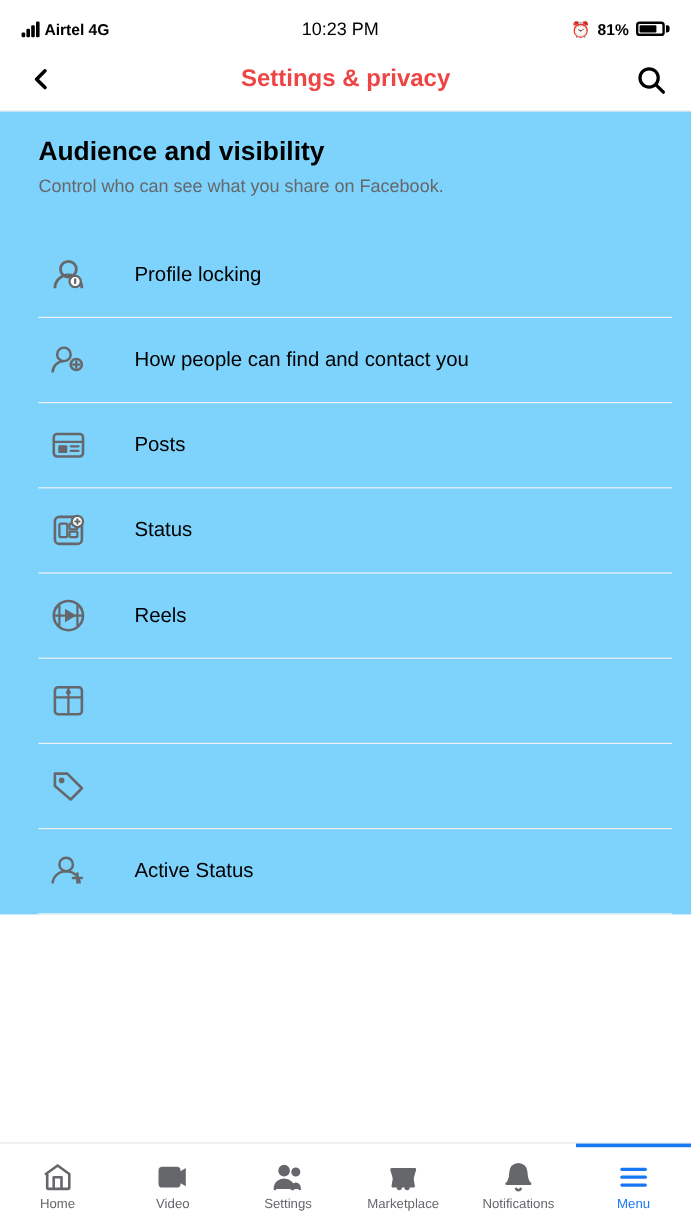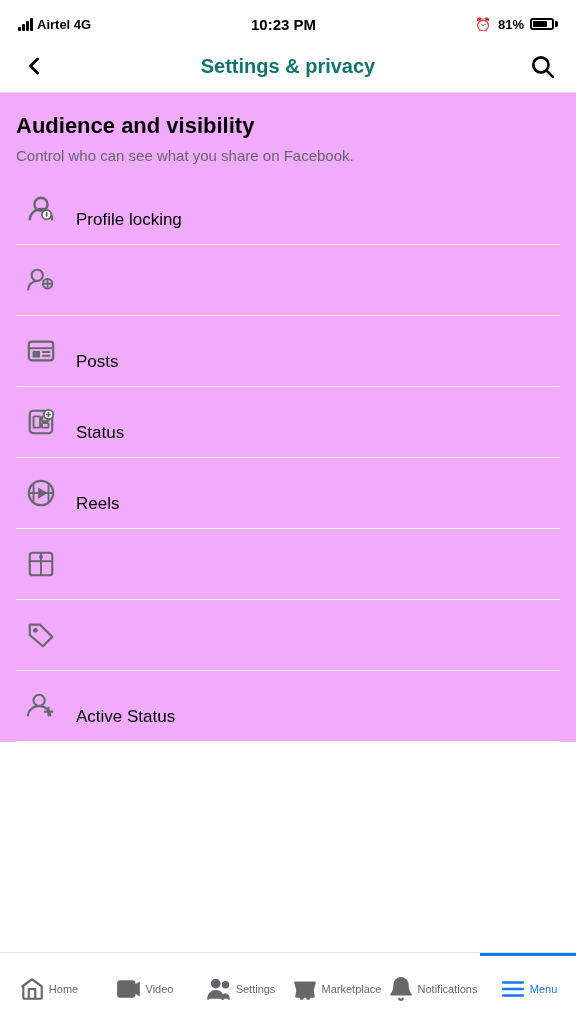--- a/index.html
+++ b/index.html
@@ -34,21 +34,21 @@
       gap: 1px;
       height: 14px;
     }
     .signal-bar {
       background: #000;
       width: 3px;
       border-radius: 1px;
     }
     .status-center {
       font-size: 15px;
-      font-weight: 700;
+      font-weight: 400;
     }
     .status-right {
       display: flex;
       align-items: center;
       gap: 6px;
       font-size: 13px;
       font-weight: 600;
     }
     .battery-icon {
       display: flex;
@@ -92,61 +92,62 @@
       color: #000;
       cursor: pointer;
       width: 36px;
       display: flex;
       align-items: center;
       justify-content: center;
     }
     .header-title {
       font-size: 20px;
       font-weight: 700;
-      color: #0f766e;
+      color: #ef4444;
     }
     .header-search {
       font-size: 24px;
       color: #000;
       cursor: pointer;
       width: 36px;
       display: flex;
       align-items: center;
       justify-content: center;
     }
 
     
     .content {
-      padding: 20px 16px 0 16px;
-      background: #f0abfc;
+      padding: 20px 16px 0 32px;
+      background: #7dd3fc;
     }
     .section-title {
       font-size: 22px;
       font-weight: 800;
       color: #000;
       margin-bottom: 6px;
     }
     .section-subtitle {
       font-size: 15px;
       color: #65676b;
-      margin-bottom: 8px;
+      margin-bottom: 28px;
       line-height: 1.4;
     }
 
     
     .menu-list {
       list-style: none;
     }
     .menu-item {
       display: flex;
-      align-items: flex-end;
+      align-items: center;
       padding: 14px 4px;
       border-bottom: 1px solid #f0f2f5;
       cursor: pointer;
       position: relative;
+      gap: 20px;
     }
     .menu-item.highlighted {
       border: 2.5px solid #e0393e;
       border-radius: 4px;
       margin: 0 -4px;
       padding: 14px 8px;
       background: #fff;
     }
     .menu-icon {
       width: 42px;
@@ -175,21 +176,21 @@
       width: 576px;
       height: 72px;
       background: #fff;
       border-top: 1px solid #e4e6ea;
       display: flex;
       align-items: center;
       justify-content: space-around;
     }
     .nav-item {
       display: flex;
-      flex-direction: row;
+      flex-direction: column;
       align-items: center;
       justify-content: center;
       flex: 1;
       height: 100%;
       cursor: pointer;
       gap: 3px;
     }
     .nav-icon {
       width: 28px;
       height: 28px;
@@ -295,20 +296,21 @@
     <li class="menu-item">
       <div class="menu-icon">
         <svg viewBox="0 0 32 32" xmlns="http://www.w3.org/2000/svg">
           <circle cx="12" cy="11" r="6" fill="none" stroke="#65676b" stroke-width="2.2"></circle>
           <path d="M2 27c0-5.523 4.477-10 10-10" fill="none" stroke="#65676b" stroke-width="2.2"></path>
           <circle cx="23" cy="20" r="5" fill="none" stroke="#65676b" stroke-width="2.2"></circle>
           <line x1="23" y1="17" x2="23" y2="23" stroke="#65676b" stroke-width="2" stroke-linecap="round"></line>
           <line x1="20" y1="20" x2="26" y2="20" stroke="#65676b" stroke-width="2" stroke-linecap="round"></line>
         </svg>
       </div>
+      <span class="menu-label">How people can find and contact you</span>
     </li>
 
     <li class="menu-item">
       <div class="menu-icon">
         <svg viewBox="0 0 32 32" xmlns="http://www.w3.org/2000/svg">
           <rect x="3" y="6" width="26" height="20" rx="3" fill="none" stroke="#65676b" stroke-width="2.3"></rect>
           <line x1="3" y1="13" x2="29" y2="13" stroke="#65676b" stroke-width="2"></line>
           <rect x="7" y="16" width="8" height="7" rx="1" fill="#65676b"></rect>
           <line x1="18" y1="17" x2="25" y2="17" stroke="#65676b" stroke-width="2" stroke-linecap="round"></line>
           <line x1="18" y1="21" x2="25" y2="21" stroke="#65676b" stroke-width="2" stroke-linecap="round"></line>

